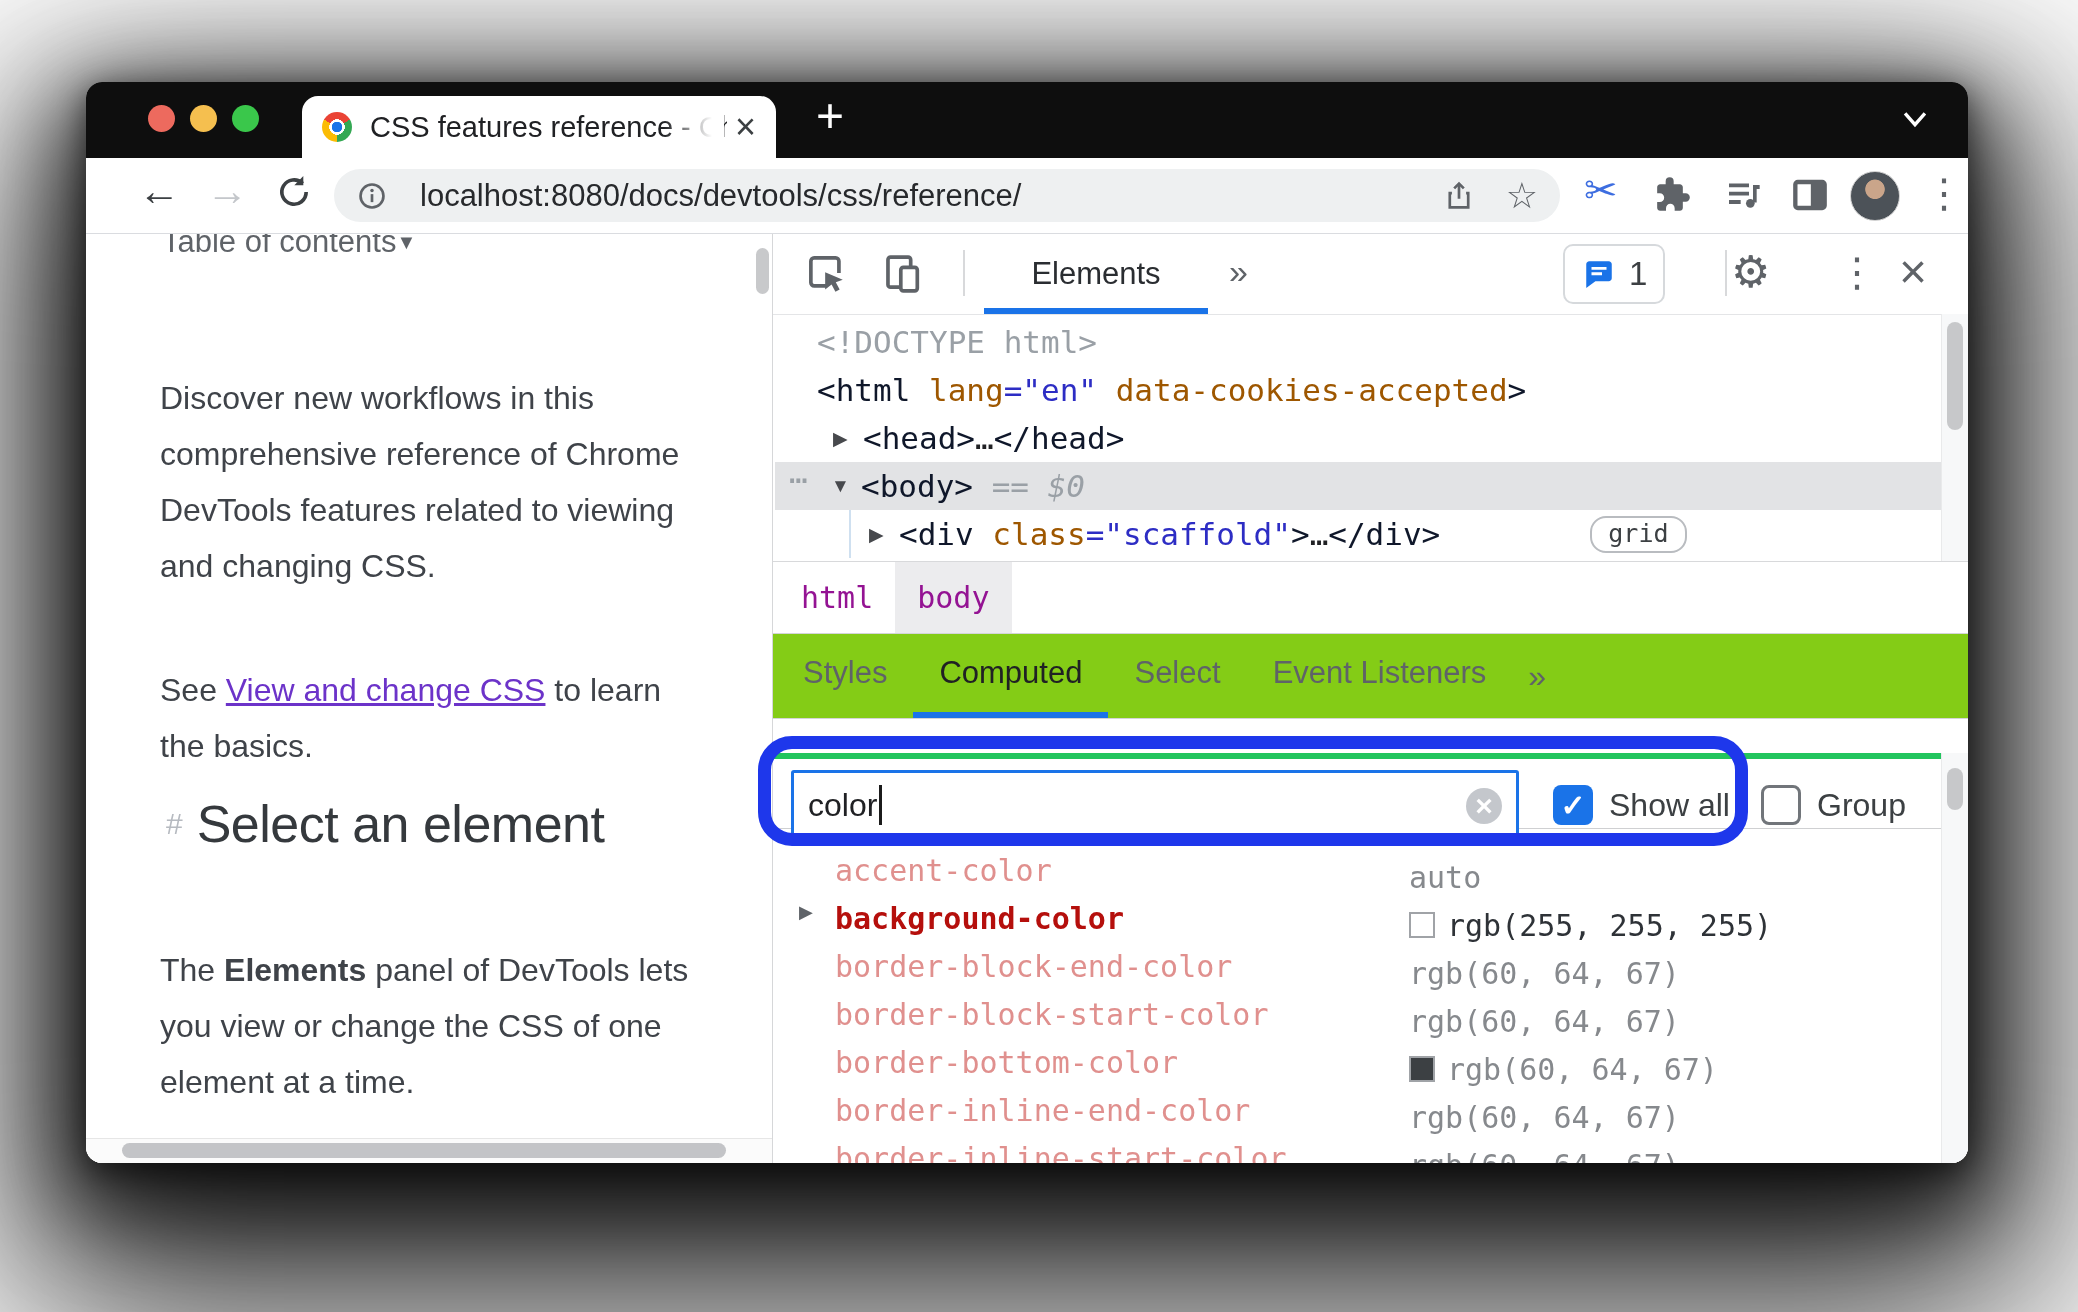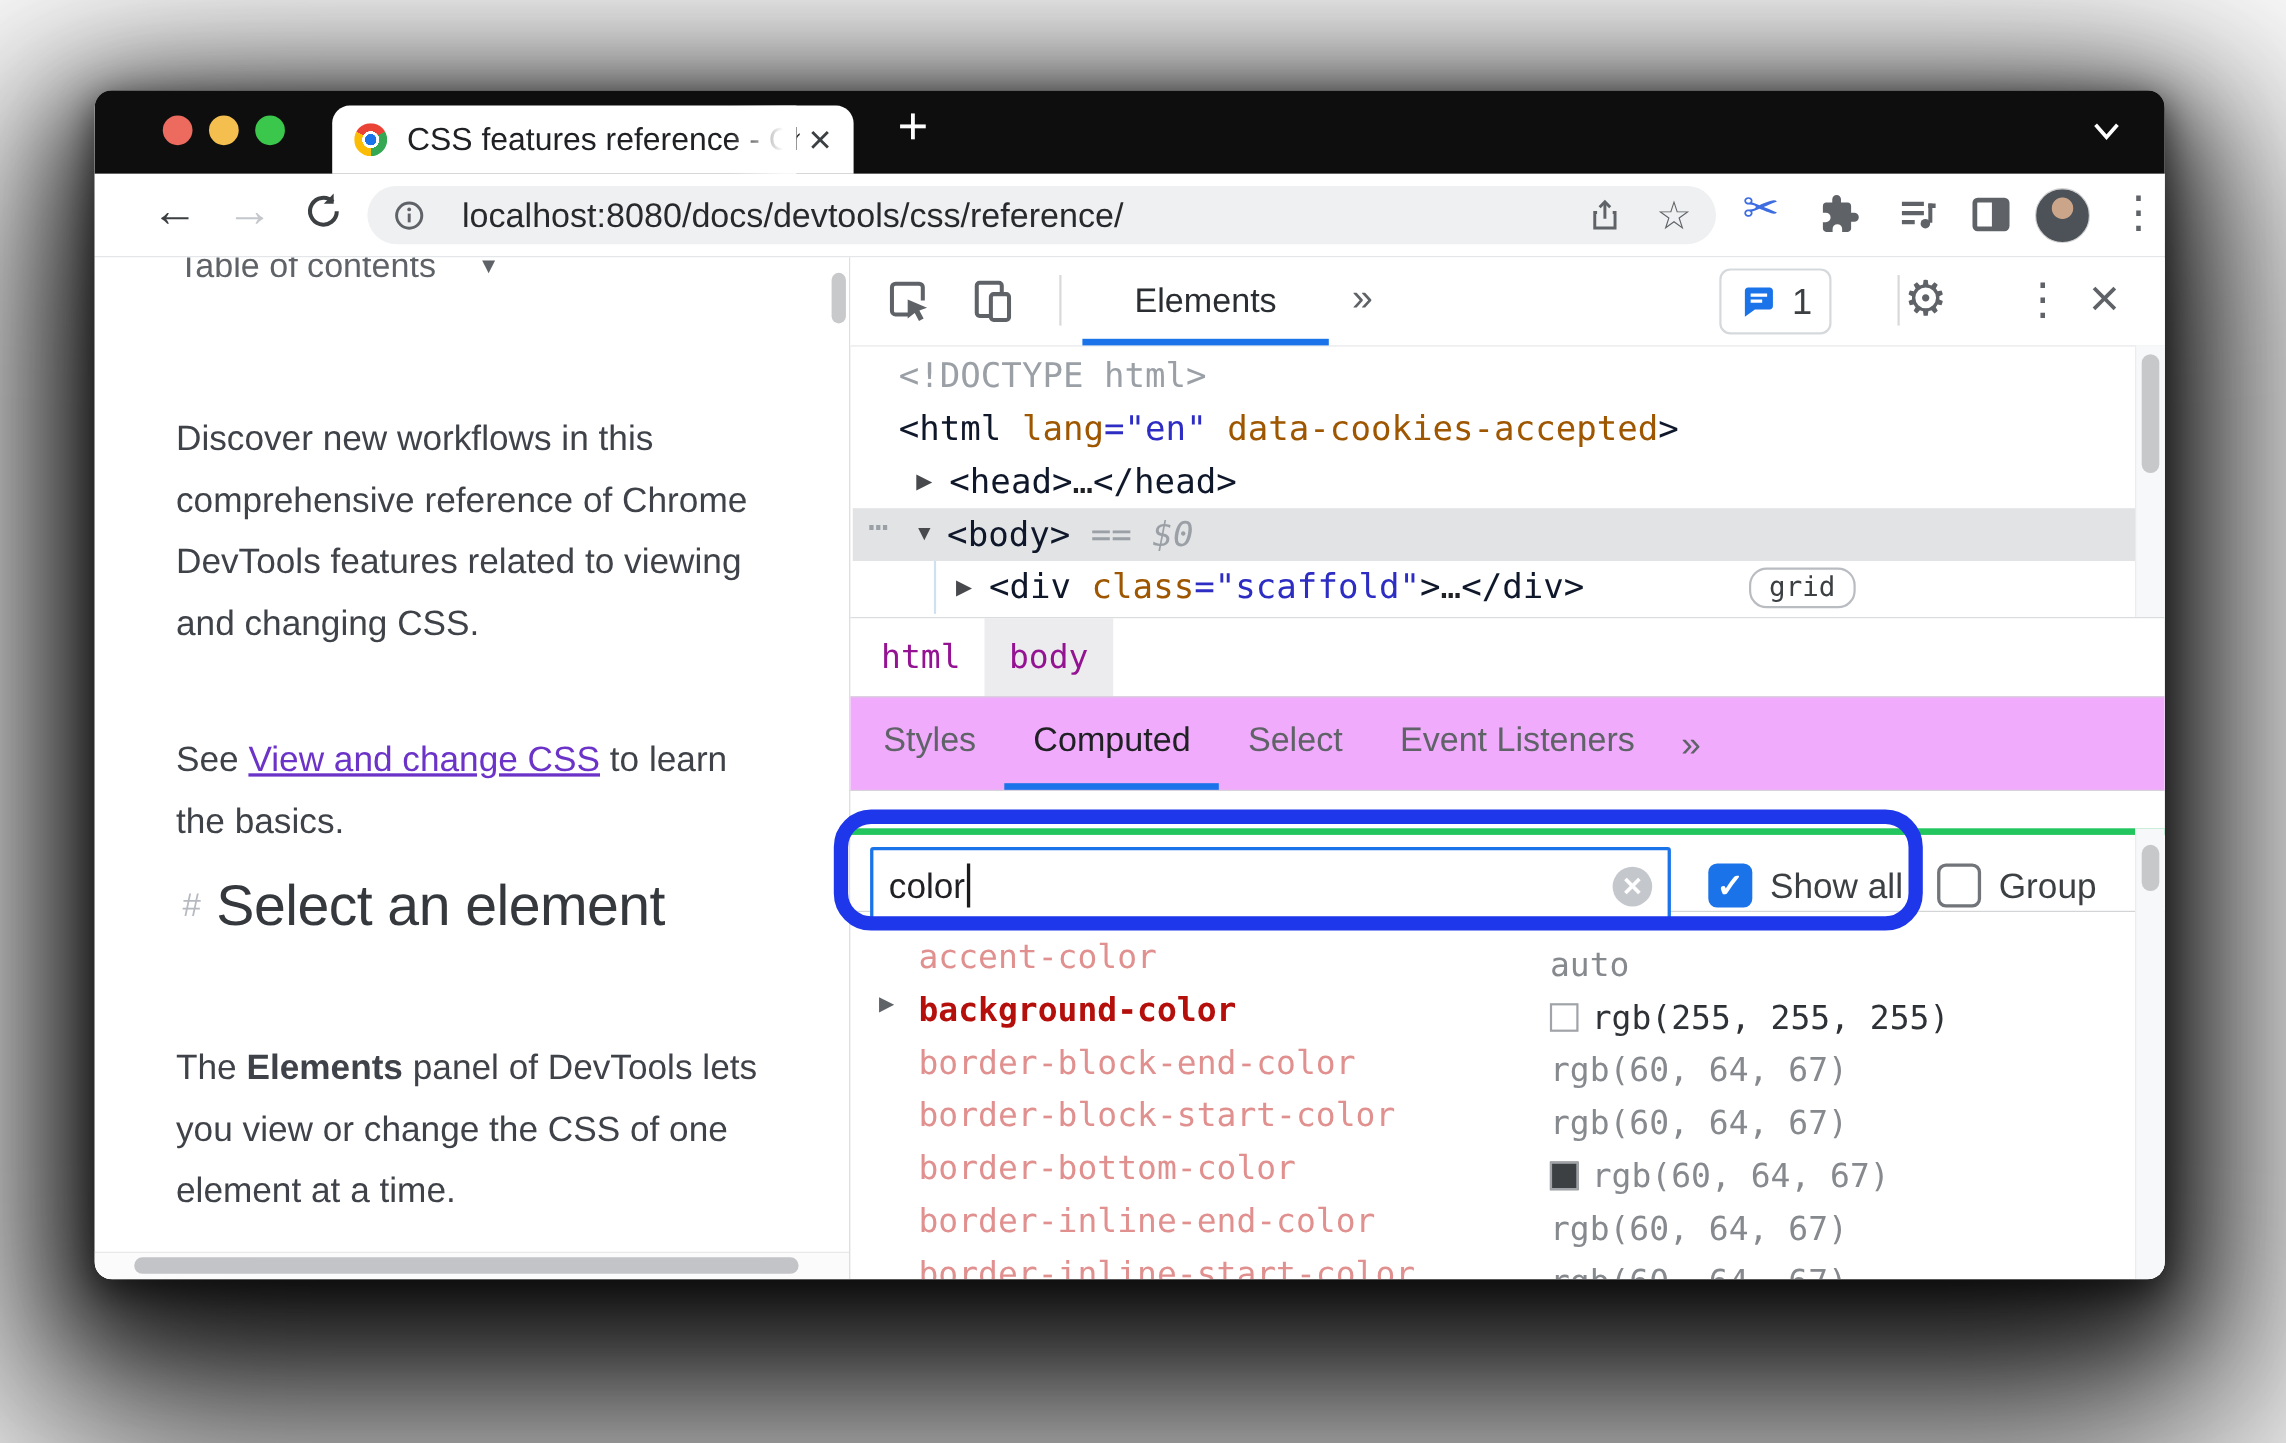--- a/index.html
+++ b/index.html
@@ -35,21 +35,21 @@
   .tb-icon{position:absolute;top:17px;color:#5f6368}
   .avatar{position:absolute;left:1764px;top:13px;width:48px;height:48px;border-radius:50%;
           background:radial-gradient(circle at 50% 36%,#caa58a 0 24%,#4c5258 26% 100%);border:1px solid #d0d0d0}
   .kebab{font-size:40px;color:#5f6368;line-height:1}
   
   .content{position:absolute;left:0;top:151px;width:100%;height:930px;border-top:1px solid #dadce0;box-sizing:border-box}
   .page{position:absolute;left:0;top:0;width:686px;height:100%;background:#fff;overflow:hidden}
   .devtools{position:absolute;left:686px;top:0;width:1195px;height:100%;background:#fff;
             border-left:1px solid #d6d7d9;overflow:hidden}
   
-  .toc{position:absolute;left:76px;top:-10px;display:flex;align-items:center;gap:38px;
+  .toc{position:absolute;left:76px;top:-10px;display:flex;align-items:center;
        font-size:31px;color:#5f6368}
   .toc .tri{font-size:20px;color:#5f6368}
   .para{position:absolute;left:74px;font-size:32px;line-height:56px;color:#3f4349}
   .p1{top:104px;width:568px}
   .p2{top:396px;width:526px}
   .p3{top:676px;width:562px}
   .doclink{color:#6c33c9;text-decoration:underline}
   .h2row{position:absolute;left:80px;top:560px;display:flex;align-items:center}
   .hash{font-size:30px;color:#b6bac0;margin-right:14px}
   .h2{font-size:52px;font-weight:400;color:#35393d;letter-spacing:-.5px}
@@ -79,21 +79,21 @@
   .sg-muted{color:#9aa0a6}.sg-mutedi{color:#9aa0a6;font-style:italic}.sg-plain{color:#202124}
   .grid-badge{margin-left:150px;font-size:25px;color:#3c4043;border:2px solid #b9bcc0;border-radius:16px;
               padding:1px 16px 3px;background:#fff}
   
   .dt-crumbs{position:absolute;left:0;top:327px;width:100%;height:72px;border-top:1px solid #d8d9db;
              display:flex;align-items:stretch;font-family:"DejaVu Sans Mono",monospace;font-size:30px;color:#941393;
              box-sizing:border-box}
   .crumb{display:flex;align-items:center;padding:0 22px}
   .crumb.selected{background:#ececee}
   .crumb:first-child{margin-left:6px}
-  .dt-tabs{position:absolute;left:0;top:399px;width:100%;height:86px;background:#f0abfc;
+  .dt-tabs{position:absolute;left:0;top:399px;width:100%;height:86px;background:#84cc16;
            border-top:1px solid #d4d5d7;border-bottom:1px solid #d4d5d7;display:flex;align-items:stretch;
            box-sizing:border-box;font-size:31px;color:#5f6368}
   .s-tab{display:flex;align-items:center;padding:0 26px;border-bottom:6px solid transparent;box-sizing:border-box}
   .s-tab:first-child{margin-left:4px}
   .s-tab.selected{color:#202124;border-bottom-color:#1a73e8}
   .tabs-more{display:flex;align-items:center;margin-left:16px;font-size:32px;color:#5f6368}
   
   .dt-filter{position:absolute;left:0;top:519px;width:100%;height:76px;background:#fff;
              border-top:6px solid #22c55e;border-bottom:1px solid #cfd0d2;box-sizing:border-box}
   .filter-input{position:absolute;left:18px;top:11px;width:728px;height:70px;border:3px solid #1a73e8;

